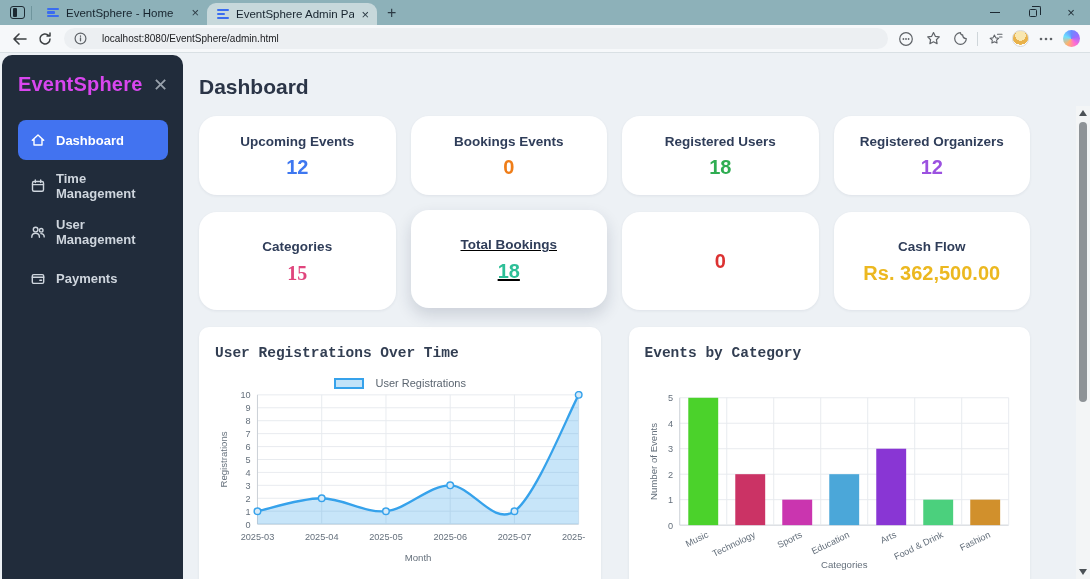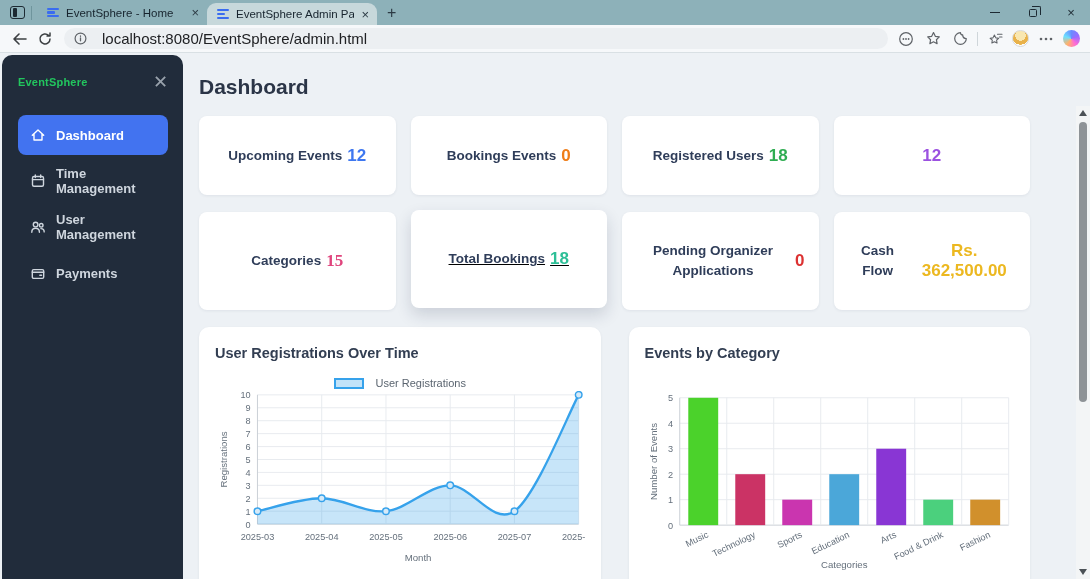--- a/index.html
+++ b/index.html
@@ -22,51 +22,51 @@
   .win-controls { margin-left:auto; display:flex; height:100%; }
   .win-btn { width:38px; display:flex; align-items:center; justify-content:center; color:#1d2a33; font-size:13px; }
   .win-min i { display:block; width:10px; height:1.5px; background:#1d2a33; }
   .win-max i { display:block; width:8px; height:8px; border:1.2px solid #1d2a33; border-radius:1.5px; position:relative; }
   .win-max i:before { content:""; position:absolute; left:1.5px; top:-3.5px; width:8px; height:8px; border-top:1.2px solid #1d2a33; border-right:1.2px solid #1d2a33; border-radius:0 2px 0 0; }
 
   .toolbar { height:28px; background:#f6f8fa; border-bottom:1px solid #d9e0e4; display:flex; align-items:center; padding:0 8px; gap:4px; }
   .tbtn { width:22px; height:22px; display:flex; align-items:center; justify-content:center; color:#3c4043; flex:none; }
   .tbtn svg { display:block; }
   .url-pill { flex:1; max-width:826px; height:21px; background:#eceff2; border-radius:11px; display:flex; align-items:center; gap:7px; padding:0 10px; margin:0 4px; }
-  .url-text { font-size:15px; color:#202124;padding-left:8px; }
+  .url-text { font-size:10px; color:#202124;padding-left:8px; }
   .right-icons { display:flex; align-items:center; gap:7px; margin-left:auto; padding-right:2px; }
   .ric { width:20px; height:20px; display:flex; align-items:center; justify-content:center; color:#3c4043; }
   .vsep { width:1px; height:14px; background:#cfd6da; }
   .avatar { width:17px; height:17px; border-radius:50%; background:radial-gradient(circle at 50% 30%, #f9e7b0 0 40%, #e9b24a 41% 70%, #fdfdfb 71%); border:0.5px solid #d8d8d8; }
   .copilot { width:17px; height:17px; border-radius:50%; background:conic-gradient(#6a8bff,#9a6bff,#ff6bd5,#ffb36b,#6adfff,#6a8bff); }
 
   
   .content { position:relative; height:526px; overflow:hidden; }
   .sidebar { position:absolute; left:2px; top:2px; bottom:0; width:181px; background:#212c3b; border-radius:10px 10px 0 0; padding:18px 15px 0 16px; }
   .sb-head { display:flex; align-items:center; justify-content:space-between; }
-  .brand { color:#22c55e; font-size:11px; font-weight:bold; letter-spacing:.2px; }
+  .brand { color:#d946ef; font-size:20px; font-weight:bold; letter-spacing:.2px; }
   .sb-close { color:#99a2ac; font-size:18px; line-height:1; cursor:default; }
   .nav { margin-top:24px; display:flex; flex-direction:column; gap:6px; }
   .nav-item { display:flex; align-items:center; gap:10px; height:40px; border-radius:8px; padding:0 12px; color:#cfd6de; font-size:13px; font-weight:600; cursor:default; }
   .nav-item.active { background:#4273f0; color:#fff; }
   .nav-item svg { flex:none; }
 
   .main { margin-left:199px; padding:22px 30px 0 0; width:861px; }
   .page-title { font-size:21px; font-weight:bold; color:#2b3547; }
   .cards-grid { display:grid; grid-template-columns:repeat(4,1fr); gap:15px; margin-top:17px; }
-  .stat-card { background:#fff; border-radius:8px; box-shadow:0 1px 3px rgba(25,39,70,.07); display:flex; align-items:center; justify-content:center; text-align:center; padding:10px 14px; gap:5px; }
+  .stat-card { background:#fff; border-radius:18px; box-shadow:0 1px 3px rgba(25,39,70,.07); display:flex; flex-direction:column; align-items:center; justify-content:center; text-align:center; padding:10px 14px; gap:5px; }
   .row1 .stat-card { height:79px; }
   .row2 .stat-card { height:98px; }
   .stat-card.elevated { box-shadow:0 7px 16px rgba(25,39,70,.16); transform:translateY(-2px);text-decoration:underline; }
   .stat-label { font-size:13.5px; font-weight:600; color:#2f3d59; line-height:1.45; }
-  .stat-value { font-size:17px; font-weight:bold; }
+  .stat-value { font-size:20px; font-weight:bold; }
 
   .charts-grid { display:grid; grid-template-columns:1fr 1fr; gap:28px; margin-top:17px; }
   .chart-card { background:#fff; border-radius:10px; box-shadow:0 1px 3px rgba(25,39,70,.07); padding:18px 16px; height:300px; }
-  .chart-title { font-size:14.5px; font-weight:bold; color:#323e52; }
+  .chart-title { font-size:14.5px; font-weight:bold; color:#323e52;font-family:Liberation Mono, monospace; }
   .legend-row { display:flex; align-items:center; justify-content:center; gap:12px; margin:16px 0 2px; }
   .legend-box { width:30px; height:11px; background:rgba(54,162,235,.3); border:2px solid #36a2eb; }
   .legend-label { font-size:11px; color:#5b6570; }
   .chart-svg { display:block; width:100%; margin-top:2px; }
   .bar-spacer { height:29px; }
 
   
   .scrollbar { position:absolute; right:0; top:53px; bottom:0; width:14px; background:#f3f5f6; display:flex; flex-direction:column; align-items:center; }
   .sb-arrow { width:0; height:0; border-left:4px solid transparent; border-right:4px solid transparent; margin:4px 0; }
   .sb-arrow.up { border-bottom:6px solid #4c5257; }
@@ -219,34 +219,34 @@
   </div>
         <div class="stat-card">
     <span class="stat-label">Bookings Events</span>
     <span class="stat-value" style="color: rgb(239, 125, 24);">0</span>
   </div>
         <div class="stat-card">
     <span class="stat-label">Registered Users</span>
     <span class="stat-value" style="color: rgb(47, 173, 82);">18</span>
   </div>
         <div class="stat-card">
+    <span class="stat-label">Registered Organizers</span>
     <span class="stat-value" style="color: rgb(155, 81, 224);">12</span>
   </div>
       </div>
     <div class="cards-grid row2" id="cards-row2">
         <div class="stat-card">
     <span class="stat-label">Categories</span>
     <span class="stat-value" style="color: rgb(224, 69, 125); font-family: Liberation Serif, serif;">15</span>
   </div>
         <div class="stat-card elevated">
     <span class="stat-label">Total Bookings</span>
     <span class="stat-value" style="color: rgb(45, 191, 151);">18</span>
   </div>
         <div class="stat-card">
-    <span class="stat-label">Pending Organizer Applications</span>
     <span class="stat-value" style="color: rgb(220, 50, 50);">0</span>
   </div>
         <div class="stat-card">
     <span class="stat-label">Cash Flow</span>
     <span class="stat-value" style="color: rgb(236, 184, 32);">Rs. 362,500.00</span>
   </div>
       </div>
 
     <div class="charts-grid">
       <div class="chart-card">

